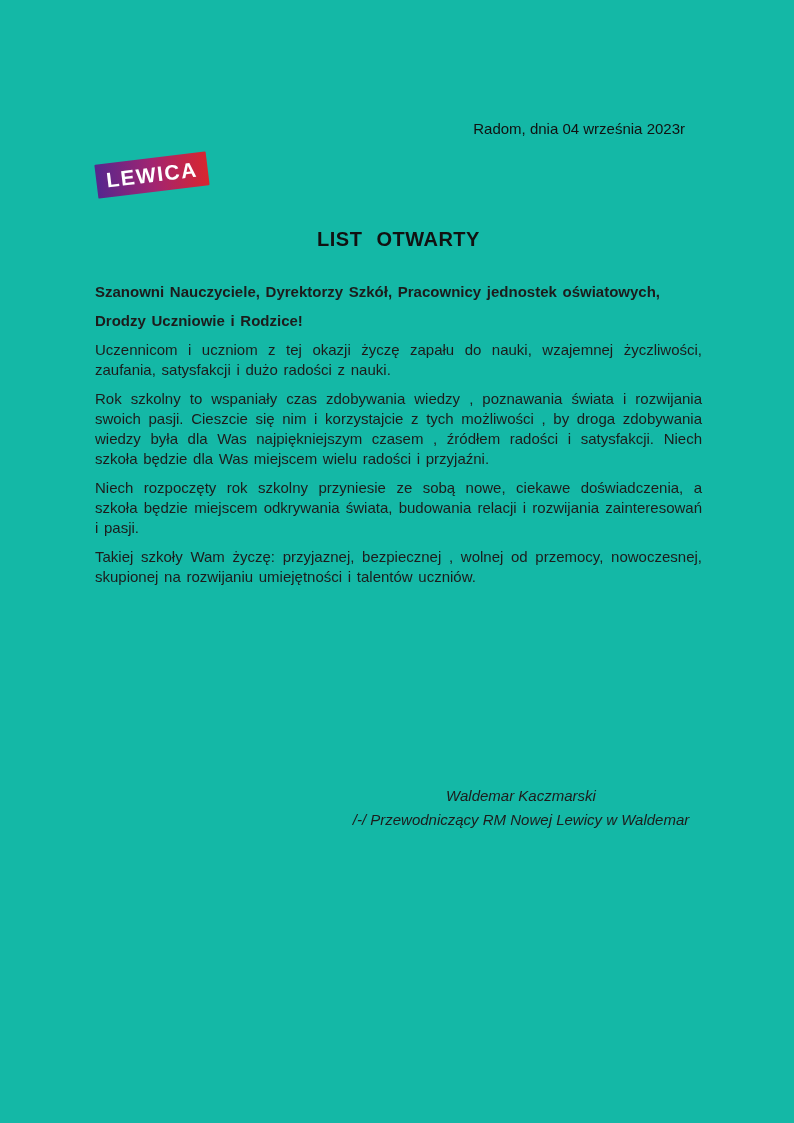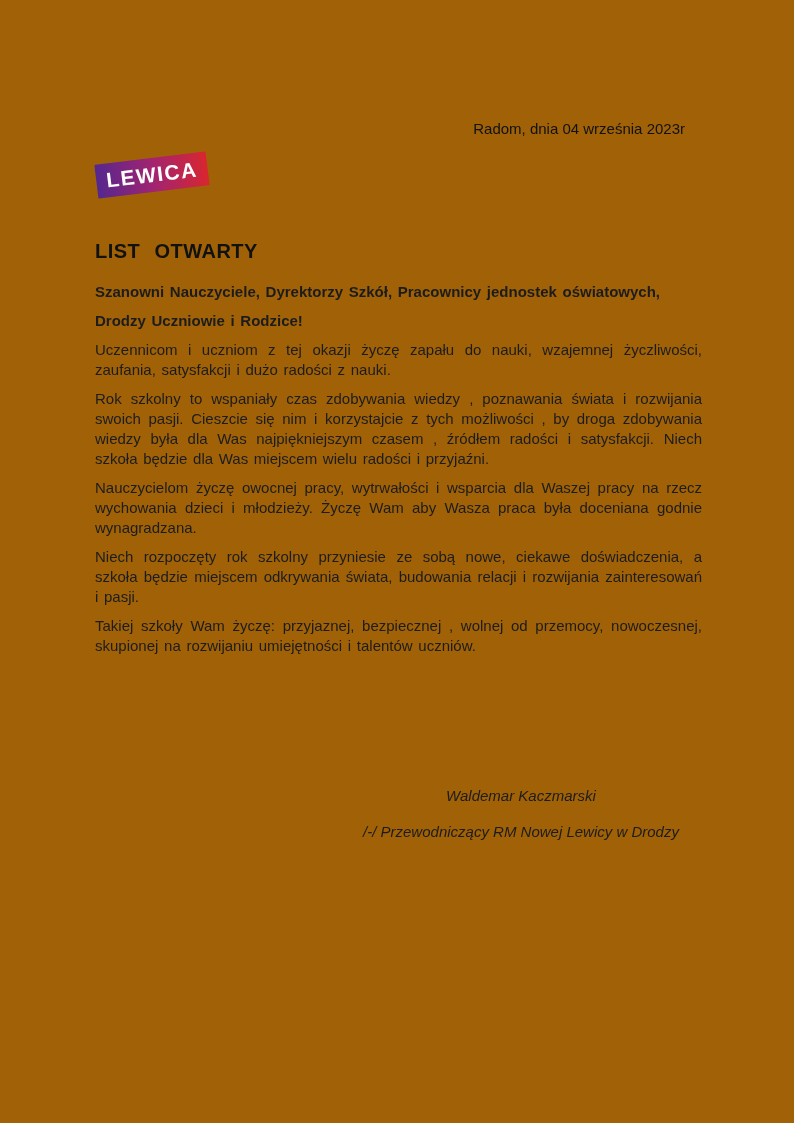--- a/index.html
+++ b/index.html
@@ -1,20 +1,20 @@
 <!DOCTYPE html>
 <html><head>
 <meta charset="utf-8">
 <style>
   html, body { margin: 0; padding: 0; background: #ffffff; }
   .page {
     position: relative;
     width: 794px;
     height: 1123px;
-    background: #a16207;
+    background: #14b8a6;
     font-family: "Liberation Sans", sans-serif;
     color: #1c1c1c;
     overflow: hidden;
   }
   .date-line {
     position: absolute;
     top: 120px;
     left: 95px;
     width: 590px;
     text-align: right;
@@ -44,27 +44,26 @@
     font-size: 21px;
     letter-spacing: 1.5px;
     line-height: 1;
     padding-bottom: 1px;
   }
   .letter-title {
     position: absolute;
     top: 228px;
     left: 95px;
     width: 607px;
-    text-align: left;
+    text-align: center;
     font-size: 20px;
     font-weight: 600;
     letter-spacing: 0.5px;
     word-spacing: 8px;
     color: #111;
-    margin-top: 12px;
   }
   .body-block {
     position: absolute;
     top: 282px;
     left: 95px;
     width: 607px;
     font-size: 15px;
     line-height: 20px;
   }
   .body-block p {
@@ -76,21 +75,21 @@
   .signature-block {
     position: absolute;
     top: 786px;
     left: 340px;
     width: 362px;
     text-align: center;
     font-size: 15px;
     font-style: italic;
     line-height: 20px;
   }
-  .signature-name { margin: 0 0 16px 0; }
+  .signature-name { margin: 0 0 4px 0; }
   .signature-role { margin: 0; white-space: nowrap; }
 </style>
 </head>
 <body>
 
 <div class="page">
 
   <div class="date-line">Radom, dnia 04 września 2023r</div>
 
   <div class="logo-wrap">
@@ -100,23 +99,22 @@
   </div>
 
   <div class="letter-title">LIST OTWARTY</div>
 
   <div class="body-block">
     <p class="salutation">Szanowni Nauczyciele, Dyrektorzy Szkół, Pracownicy jednostek oświatowych,</p>
     <p class="salutation">Drodzy Uczniowie i Rodzice!</p>
 
     <p>Uczennicom i uczniom z tej okazji życzę zapału do nauki, wzajemnej życzliwości, zaufania, satysfakcji i dużo radości z nauki.</p>
     <p>Rok szkolny to wspaniały czas zdobywania wiedzy , poznawania świata i rozwijania swoich pasji. Cieszcie się nim i korzystajcie z tych możliwości , by droga zdobywania wiedzy była dla Was najpiękniejszym czasem , źródłem radości i satysfakcji. Niech szkoła będzie dla Was miejscem wielu radości i przyjaźni.</p>
-    <p>Nauczycielom życzę owocnej pracy, wytrwałości i wsparcia dla Waszej pracy na rzecz wychowania dzieci i młodzieży. Życzę Wam aby Wasza praca była doceniana godnie wynagradzana.</p>
     <p>Niech rozpoczęty rok szkolny przyniesie ze sobą nowe, ciekawe doświadczenia, a szkoła będzie miejscem odkrywania świata, budowania relacji i rozwijania zainteresowań i pasji.</p>
     <p>Takiej szkoły Wam życzę: przyjaznej, bezpiecznej , wolnej od przemocy, nowoczesnej, skupionej na rozwijaniu umiejętności i talentów uczniów.</p>
   </div>
 
   <div class="signature-block">
     <p class="signature-name">Waldemar Kaczmarski</p>
-    <p class="signature-role">/-/ Przewodniczący RM Nowej Lewicy  w Drodzy</p>
+    <p class="signature-role">/-/ Przewodniczący RM Nowej Lewicy  w Waldemar</p>
   </div>
 
 </div>
 
 </body></html>

